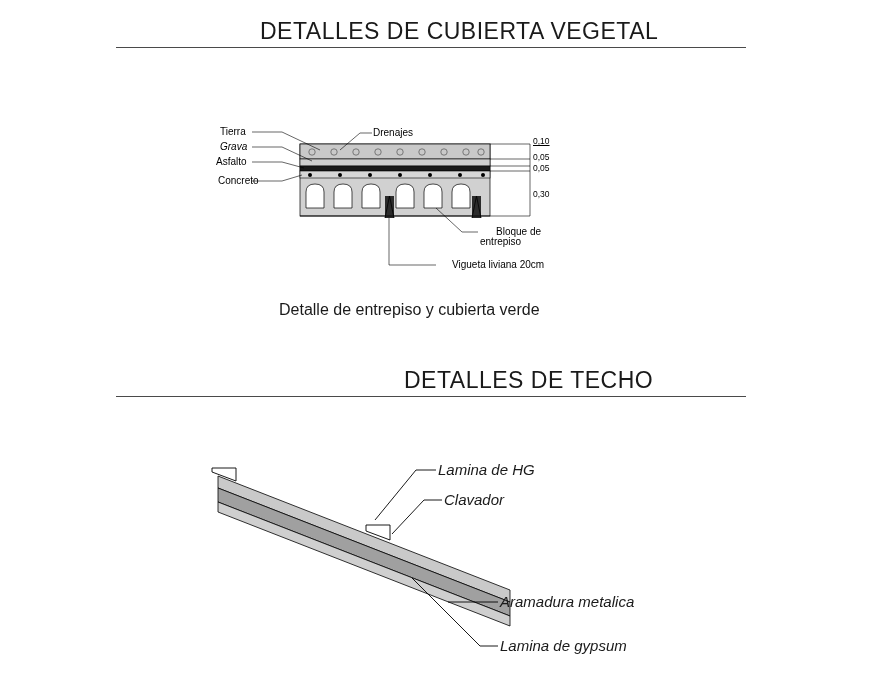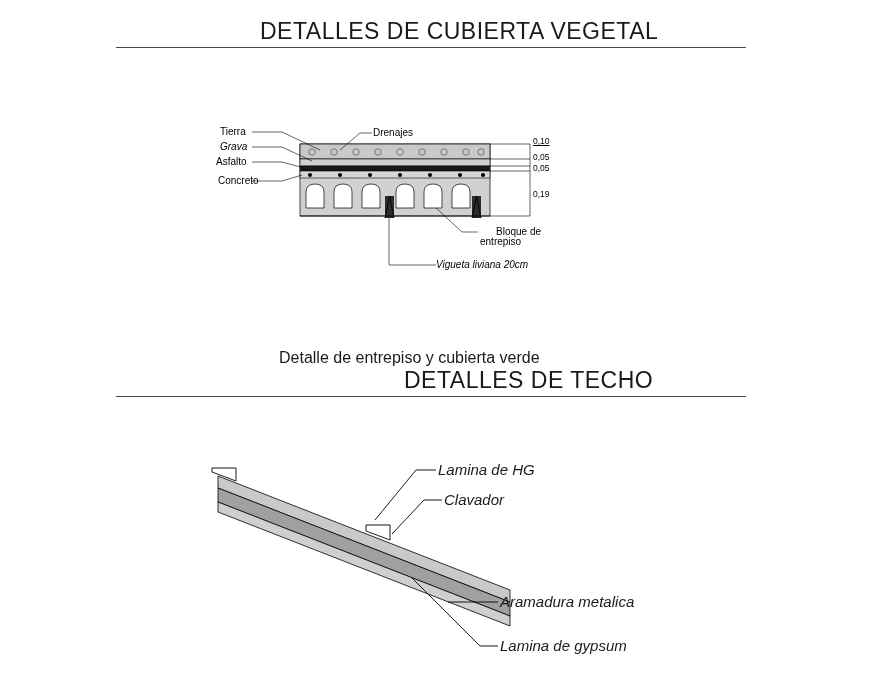--- a/index.html
+++ b/index.html
@@ -39,21 +39,21 @@
   }
   #rule-1 { left: 116px; top: 47px; width: 630px; }
   #rule-2 { left: 116px; top: 396px; width: 630px; }
 
   .caption {
     position: absolute;
     font-size: 16px;
     color: #1a1a1a;
     white-space: nowrap;
   }
-  #caption-1 { left: 279px; top: 301px; margin-top: 48px; }
+  #caption-1 { left: 279px; top: 301px; }
 
   
   .lbl {
     position: absolute;
     font-size: 10px;
     color: #000;
     white-space: nowrap;
     line-height: 1.15;
   }
   .lbl-md {
@@ -185,26 +185,26 @@
     <div class="lbl" style="left:20px; top:26px;">Tierra</div>
     <div class="lbl" style="left:20px; top:41px;font-style:italic;">Grava</div>
     <div class="lbl" style="left:16px; top:56px;">Asfalto</div>
     <div class="lbl" style="left:10px; top:75px;margin-left:8px;">Concreto</div>
 
     <div class="lbl" style="left:173px; top:27px;">Drenajes</div>
 
     <div class="lbl" style="left:280px; top:126px;margin-left:16px;">Bloque de</div>
     <div class="lbl" style="left:280px; top:136px;text-align:right;">entrepiso</div>
 
-    <div class="lbl" style="left:236px; top:159px;font-style:italic;">Vigueta  liviana 20cm</div>
+    <div class="lbl" style="left:252px; top:159px;">Vigueta  liviana 20cm</div>
 
     <div class="dim" style="left:333px; top:36px;text-decoration:underline;">0,10</div>
     <div class="dim" style="left:333px; top:52px;">0,05</div>
     <div class="dim" style="left:333px; top:63px;">0,05</div>
-    <div class="dim" style="left:333px; top:89px;">0,19</div>
+    <div class="dim" style="left:333px; top:89px;">0,30</div>
   </div>
 
   <div class="caption" id="caption-1">Detalle de entrepiso  y cubierta verde</div>
 
   <div class="section-title" id="title-2">DETALLES  DE TECHO</div>
   <div class="title-rule" id="rule-2"></div>
 
   <div id="roof-drawing">
     <svg width="540" height="240" viewBox="0 0 540 240">
 

